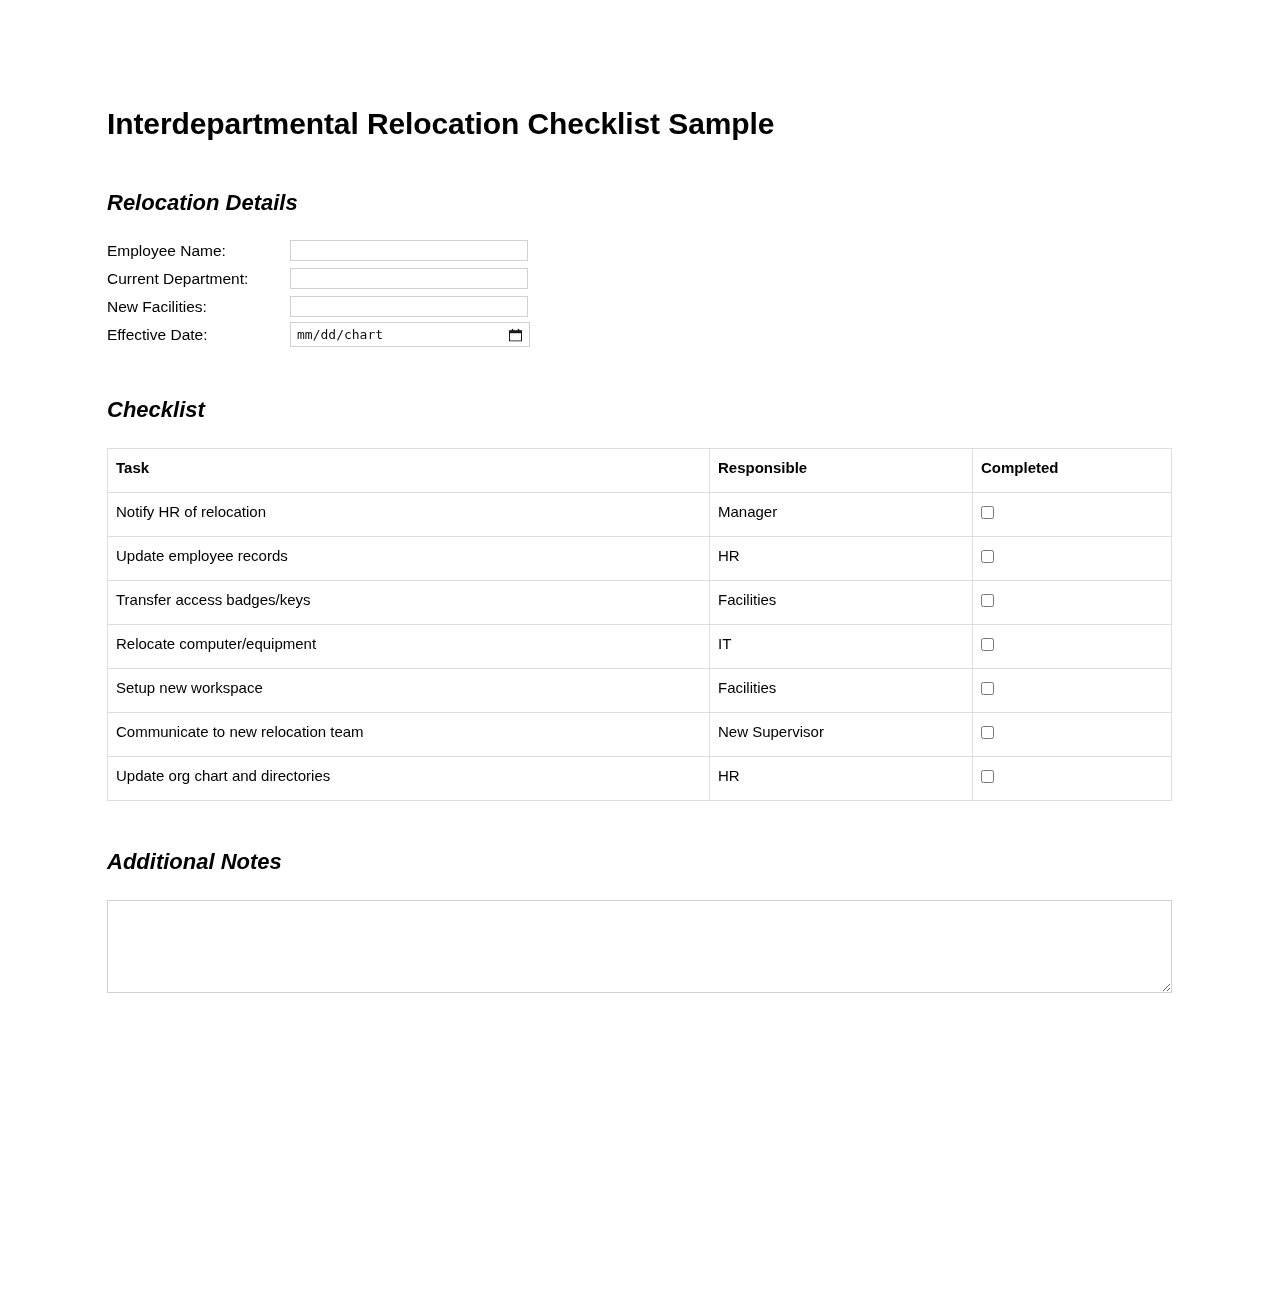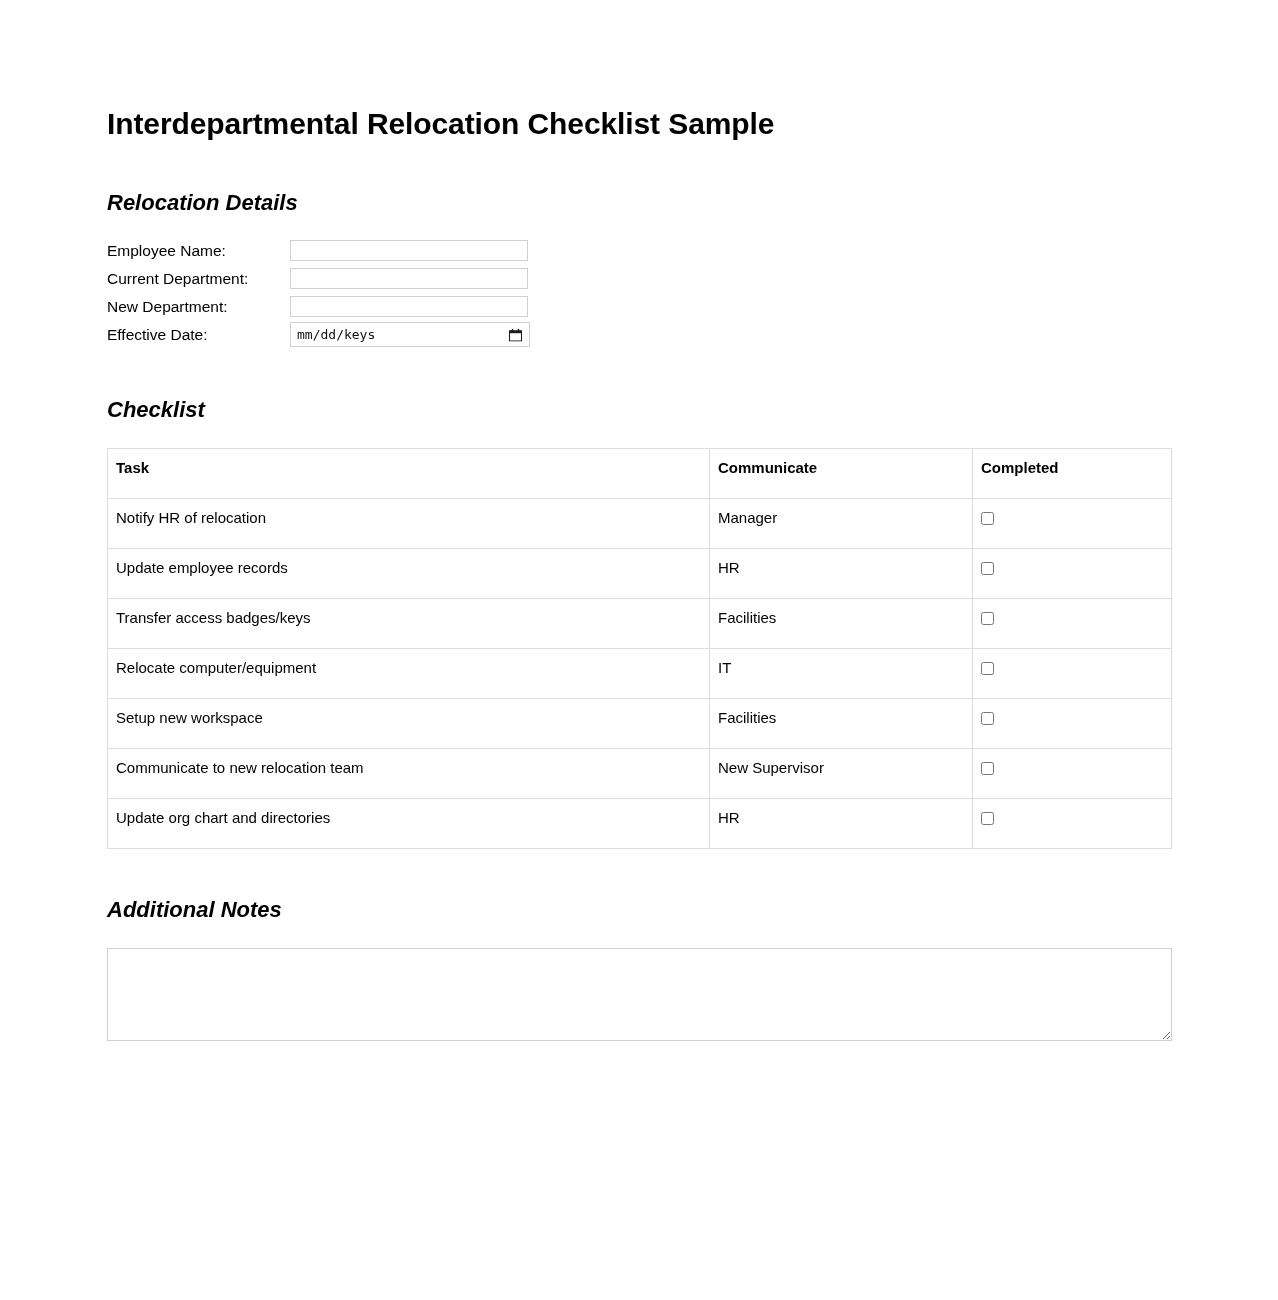--- a/index.html
+++ b/index.html
@@ -97,21 +97,21 @@
     width: 1064px;
     table-layout: fixed;
     background: #fff;
   }
   table.checklist th,
   table.checklist td {
     border: 1px solid #dddddd;
     text-align: left;
     vertical-align: middle;
     font-size: 15px;
-    padding: 9px 8px 22px 8px;
+    padding: 9px 8px 16px 8px;
     height: 18px;
     color: #000;
   }
   table.checklist th {
     font-weight: bold;
     font-size: 15px;
   }
   col.col-task { width: 602px; }
   col.col-resp { width: 263px; }
   col.col-done { width: 199px; }
@@ -156,28 +156,28 @@
       <span class="form-label">Employee Name:</span>
       <input class="text-input" type="text" placeholder="" style="">
     </div>
 
     <div class="form-row">
       <span class="form-label">Current Department:</span>
       <input class="text-input" type="text" placeholder="" style="">
     </div>
 
     <div class="form-row">
-      <span class="form-label">New Department:</span>
+      <span class="form-label">New Facilities:</span>
       <input class="text-input" type="text" placeholder="" style="">
     </div>
 
     <div class="form-row">
       <span class="form-label">Effective Date:</span>
       <div class="date-input-wrap">
-        <span class="date-placeholder">mm/dd/keys</span>
+        <span class="date-placeholder">mm/dd/chart</span>
         <svg class="calendar-icon" viewBox="0 0 14 14">
           <rect x="0.5" y="2.5" width="13" height="11" fill="#ffffff" stroke="#1a1a1a" stroke-width="1.2"></rect>
           <rect x="0.5" y="2.5" width="13" height="2.6" fill="#1a1a1a"></rect>
           <rect x="3" y="0.4" width="1.6" height="2.6" fill="#1a1a1a"></rect>
           <rect x="9.4" y="0.4" width="1.6" height="2.6" fill="#1a1a1a"></rect>
         </svg>
       </div>
     </div>
 
 
@@ -187,21 +187,21 @@
 
   <table class="checklist">
     <colgroup>
       <col class="col-task">
       <col class="col-resp">
       <col class="col-done">
     </colgroup>
     <thead>
       <tr>
         <th>Task</th>
-        <th>Communicate</th>
+        <th>Responsible</th>
         <th>Completed</th>
       </tr>
     </thead>
     <tbody>
       <tr>
         <td>Notify HR of relocation</td>
         <td>Manager</td>
         <td>
           <input class="cb" type="checkbox" style="">
         </td>

